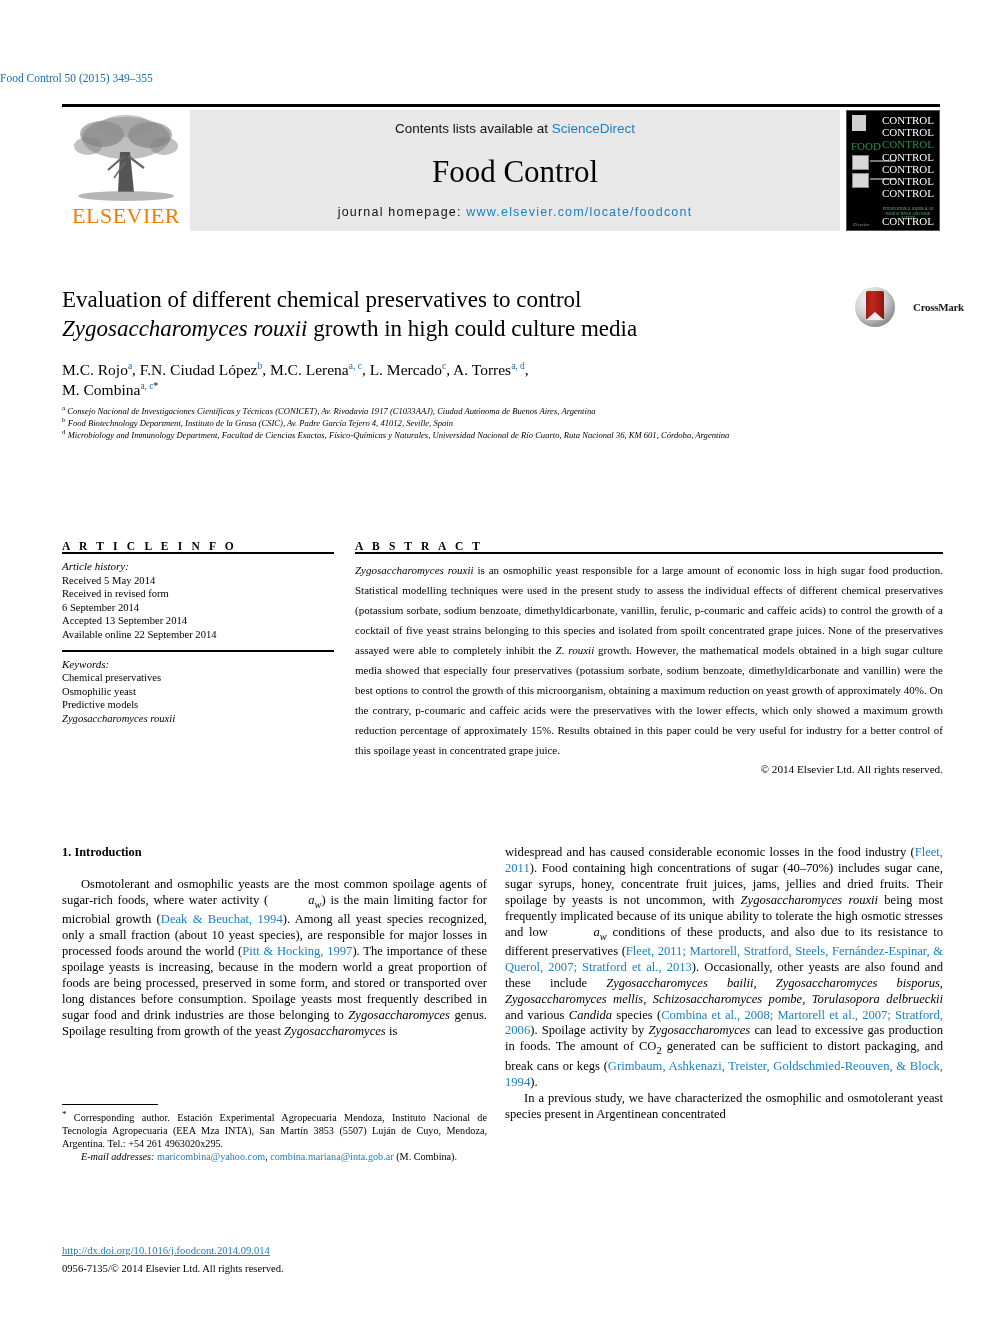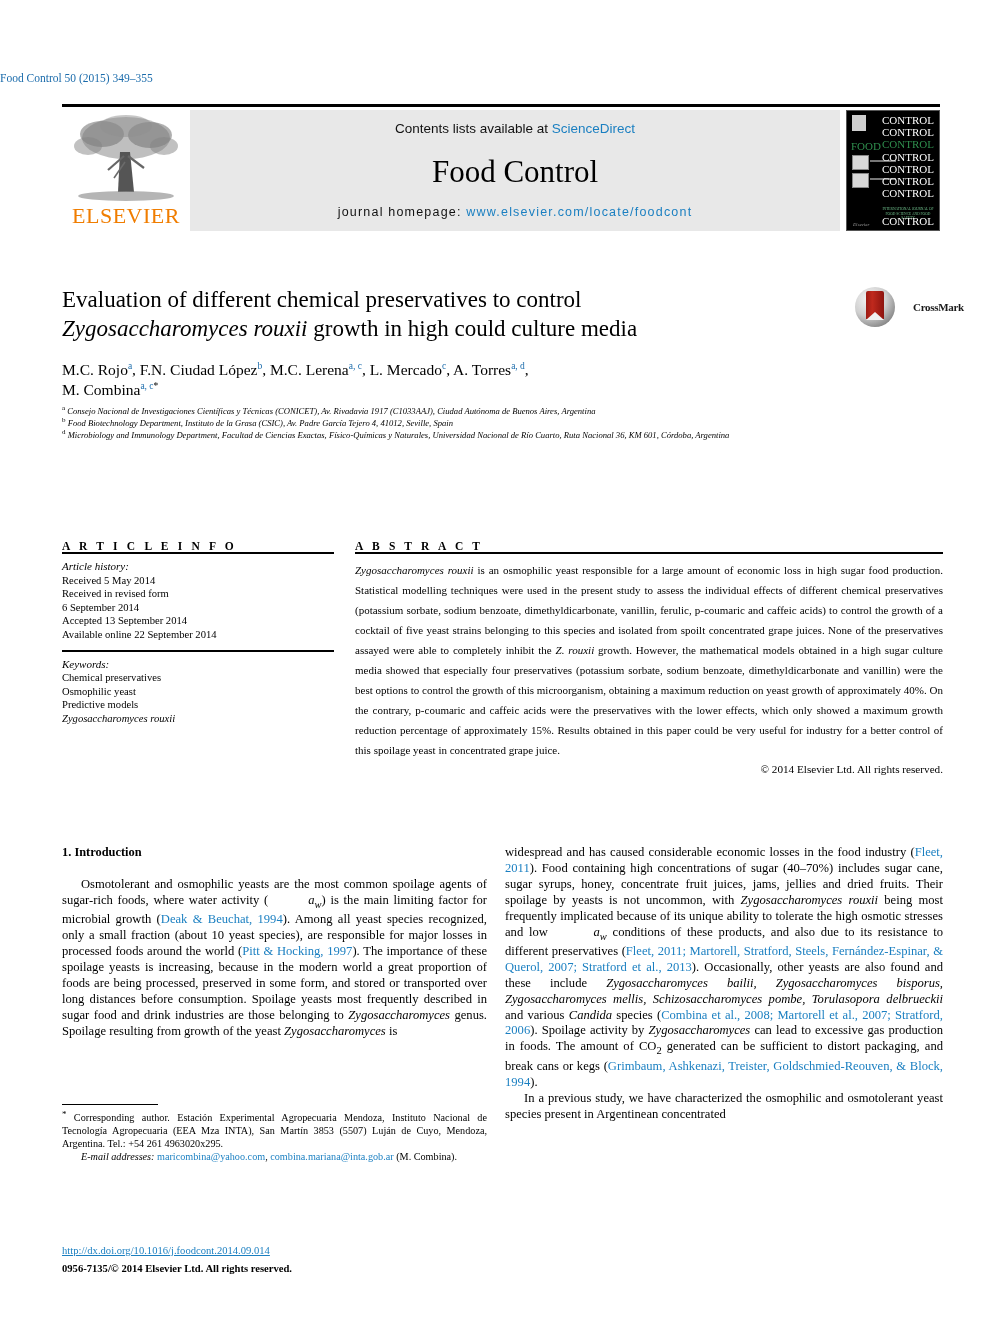--- a/index.html
+++ b/index.html
@@ -373,21 +373,20 @@
     color: #1a7fc1;
     font-size: 10.6px;
     line-height: 13.6px;
     text-decoration: underline;
     display: block;
   }
   .issn-line {
     font-size: 10.6px;
     line-height: 14.2px;
     color: #000;
-    font-weight: bold;
   }
 </style>
 </head>
 <body>
 
 <div class="page">
 
   <div class="running-head">Food Control 50 (2015) 349–355</div>
 
   <div class="masthead">

